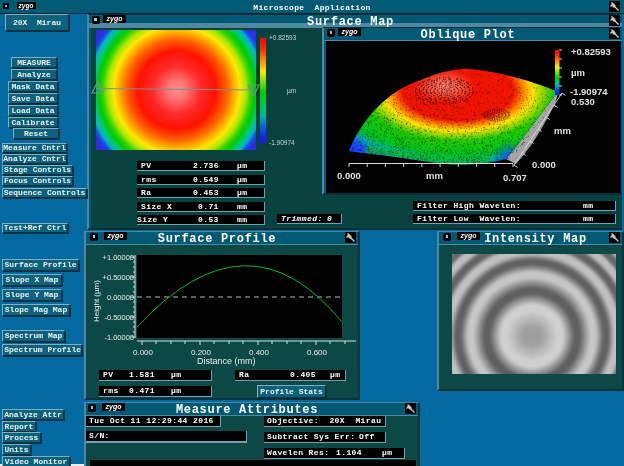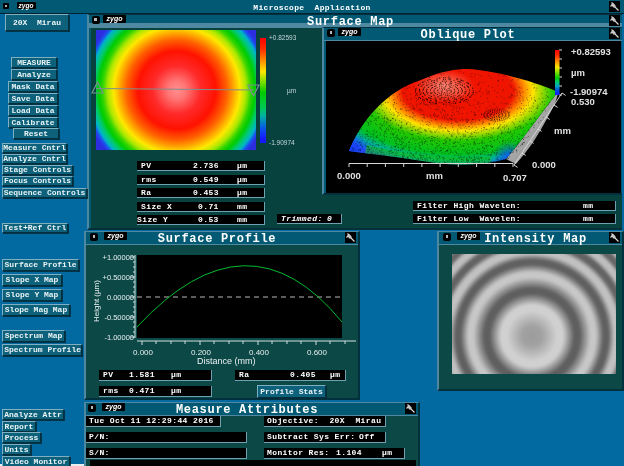--- a/index.html
+++ b/index.html
@@ -372,16 +372,16 @@
           <path d="M2.5 1.5 L5.5 4.5 M1.5 5.5 L4.5 2.5 M3.5 3.5 L9.5 9.5" stroke="#d8d8d8" stroke-width="1.2" fill="none"></path>
           <path d="M4 2 L7 5 L5 7 L2 4 Z" fill="#c8c8c8"></path>
         </svg>
   </div>
   <div class="inner" style="left:0;top:13px;right:0;bottom:0;background:#0c4845;"></div>
 </div>
 <div class="fld" style="left:86px;top:416px;width:134px;height:10px;line-height:10px;"><span style="position:absolute;left:3px;">Tue Oct 11 12:29:44 2016</span></div>
 <div class="fld" style="left:264px;top:416px;width:121px;height:10px;line-height:10px;"><span style="position:absolute;left:3px;">Objective:  20X  Mirau</span></div>
 <div class="fld" style="left:86px;top:432px;width:160px;height:10px;line-height:10px;"><span style="position:absolute;left:3px;">P/N:</span></div>
 <div class="fld" style="left:264px;top:432px;width:121px;height:10px;line-height:10px;"><span style="position:absolute;left:3px;">Subtract Sys Err:</span><span style="position:absolute;left:95px;">Off</span></div>
-<div class="fld" style="left:86px;top:448px;width:160px;height:10px;line-height:10px;font-family:Liberation Mono, monospace;"><span style="position:absolute;left:3px;">S/N:</span></div>
-<div class="fld" style="left:264px;top:448px;width:140px;height:10px;line-height:10px;"><span style="position:absolute;left:3px;">Monitor Res:</span><span style="position:absolute;left:72px;">1.104</span><span style="position:absolute;left:118px;">µm</span></div>
+<div class="fld" style="left:86px;top:431px;width:160px;height:10px;line-height:10px;font-family:Liberation Mono, monospace;"><span style="position:absolute;left:3px;">S/N:</span></div>
+<div class="fld" style="left:264px;top:448px;width:140px;height:10px;line-height:10px;"><span style="position:absolute;left:3px;">Wavelen Res:</span><span style="position:absolute;left:72px;">1.104</span><span style="position:absolute;left:118px;">µm</span></div>
 <div class="abs" style="left:90px;top:460px;width:326px;height:6px;background:#000;"></div>
 
 </div>
 </body></html>

